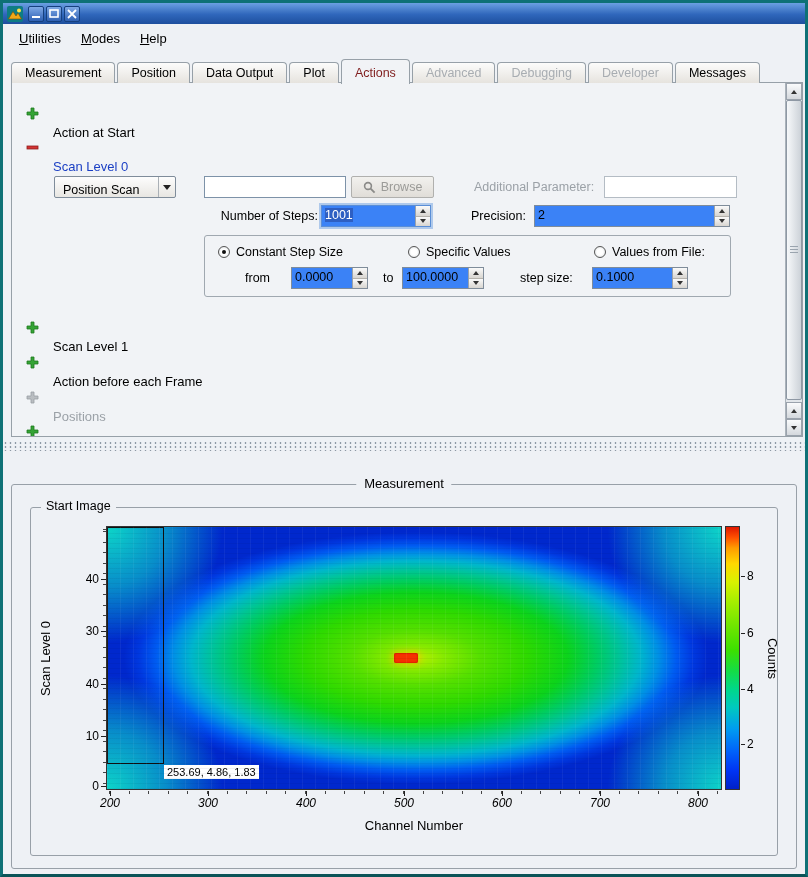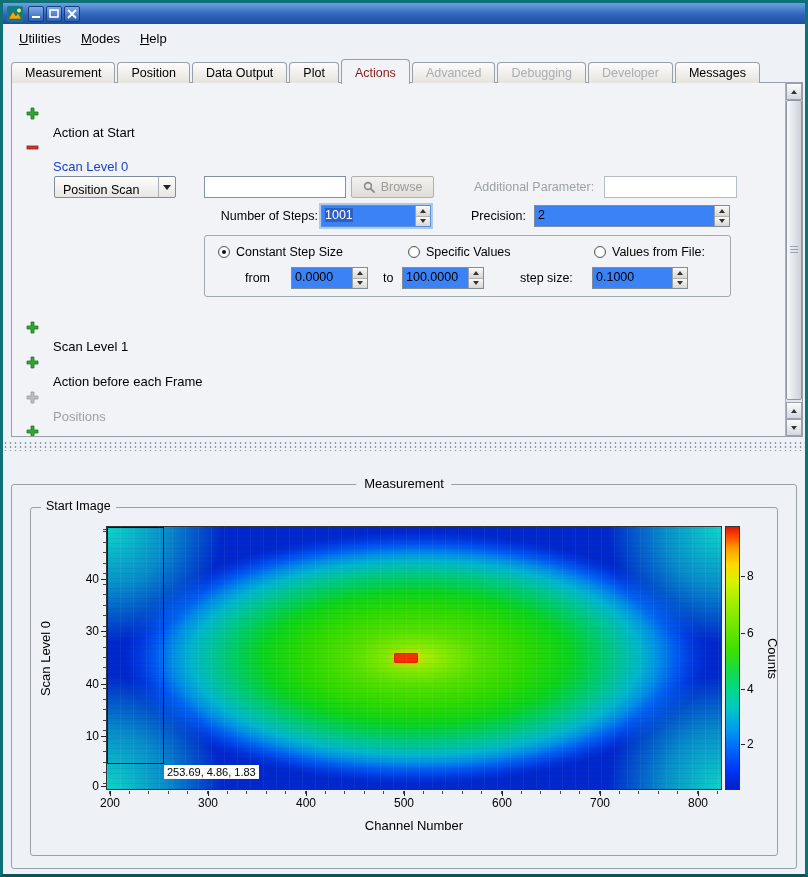--- a/index.html
+++ b/index.html
@@ -134,21 +134,21 @@
       #ff9c00 92%, #ff5000 96%, #e01800 100%); }
 
   .tick { position:absolute; background:#222; }
   .x-minor { position:absolute; left:75px; top:283px; width:616px; height:3px;
     background:repeating-linear-gradient(90deg,#444 0 1px,transparent 1px 19.6px);
     background-position:3px 0; }
   .y-minor { position:absolute; left:72px; top:18px; width:3px; height:264px;
     background:repeating-linear-gradient(0deg,#444 0 1px,transparent 1px 10.46px);
     background-position:0 4px; }
 
-  .xt { position:absolute; top:288px; width:30px; text-align:center; font-size:12px; }
+  .xt { position:absolute; top:288px; width:30px; text-align:center; font-size:12px;font-style:italic; }
   .yt { position:absolute; left:28px; width:40px; text-align:right; font-size:12px; }
   .zt { position:absolute; left:716px; width:20px; font-size:12px; }
   .xlabel { position:absolute; left:75px; top:310px; width:616px; text-align:center; font-size:13px; }
   .vlabel { position:absolute; top:18px; height:264px; width:18px; display:flex;
     align-items:center; justify-content:center; }
   .vlabel span { white-space:nowrap; font-size:13px; }
   .ylabel-wrap { left:6px; } .ylabel-wrap span { transform:rotate(-90deg); }
   .counts-wrap { left:733px; } .counts-wrap span { transform:rotate(90deg); }
 </style>
 </head>

